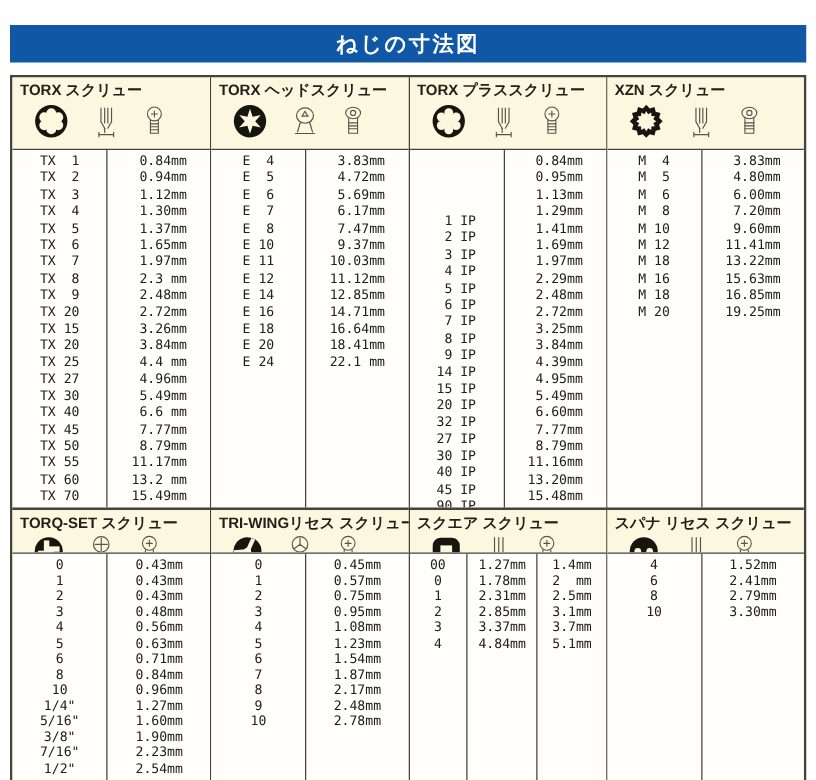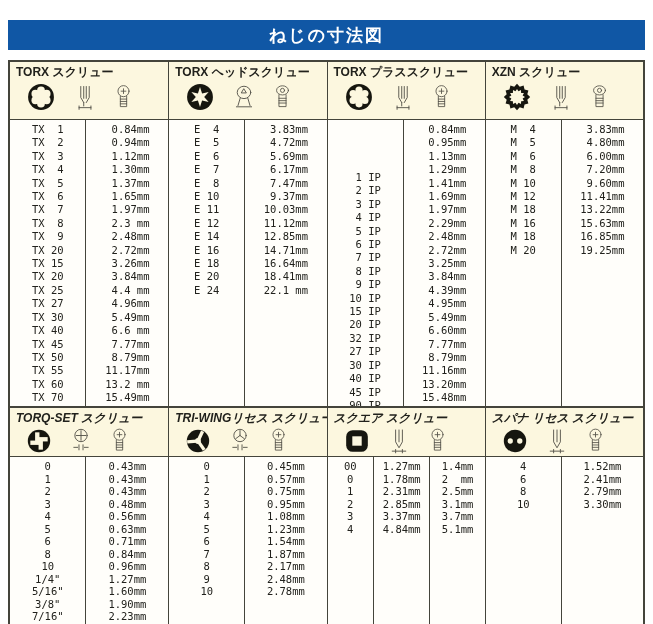--- a/index.html
+++ b/index.html
@@ -11,21 +11,21 @@
   .titlebar{position:absolute;left:8px;top:20px;width:637px;height:30px;background:var(--title-bg);
             color:#fff;display:flex;align-items:center;justify-content:center;
             font-weight:bold;font-size:17px;letter-spacing:2px;}
   .board{position:absolute;left:8px;top:60px;width:637px;height:574px;box-sizing:border-box;
          border:2px solid var(--border);background:var(--panel);
          display:grid;grid-template-columns:repeat(4,1fr);grid-template-rows:344px 1fr;}
   .section{border-left:1px solid var(--border);display:flex;flex-direction:column;min-width:0;box-sizing:border-box;}
   .section.first{border-left:none;}
   .section.bottom{border-top:2px solid var(--border);}
   .sec-header{height:57px;background:var(--panel);padding:3px 5px 0 6px;box-sizing:border-box;overflow:hidden;}
-  .bottom .sec-header{height:48px;font-style:italic;}
+  .bottom .sec-header{height:34px;}
   .sec-title{font-size:12px;font-weight:bold;white-space:nowrap;line-height:15px;}
   .sec-icons{display:flex;align-items:center;gap:18px;padding-left:10px;margin-top:2px;}
   .sec-icons span{display:flex;align-items:center;}
   .sec-data{flex:1;background:var(--data);border-top:1px solid var(--border);display:flex;min-height:0;}
   .dcol{border-left:1px solid var(--border);overflow:hidden;padding-top:3px;box-sizing:border-box;}
   .dcol:first-child{border-left:none;}
   .drow{font-family:"DejaVu Sans Mono","Liberation Mono",monospace;font-size:10.5px;line-height:13.4px;
         text-align:center;white-space:pre;color:var(--ink);}
   .bottom .drow{line-height:12.5px;}
   svg{display:block;}
@@ -227,21 +227,21 @@
         <div class="dcol" style="flex: 0.96 1 0%; margin-top: 48px;">
           <div class="drow"> 1 IP</div>
           <div class="drow"> 2 IP</div>
           <div class="drow"> 3 IP</div>
           <div class="drow"> 4 IP</div>
           <div class="drow"> 5 IP</div>
           <div class="drow"> 6 IP</div>
           <div class="drow"> 7 IP</div>
           <div class="drow"> 8 IP</div>
           <div class="drow"> 9 IP</div>
-          <div class="drow">10 IP</div>
+          <div class="drow">14 IP</div>
           <div class="drow">15 IP</div>
           <div class="drow">20 IP</div>
           <div class="drow">32 IP</div>
           <div class="drow">27 IP</div>
           <div class="drow">30 IP</div>
           <div class="drow">40 IP</div>
           <div class="drow">45 IP</div>
           <div class="drow">90 IP</div>
           <div class="drow">55 IP</div>
           <div class="drow">60 IP</div>

